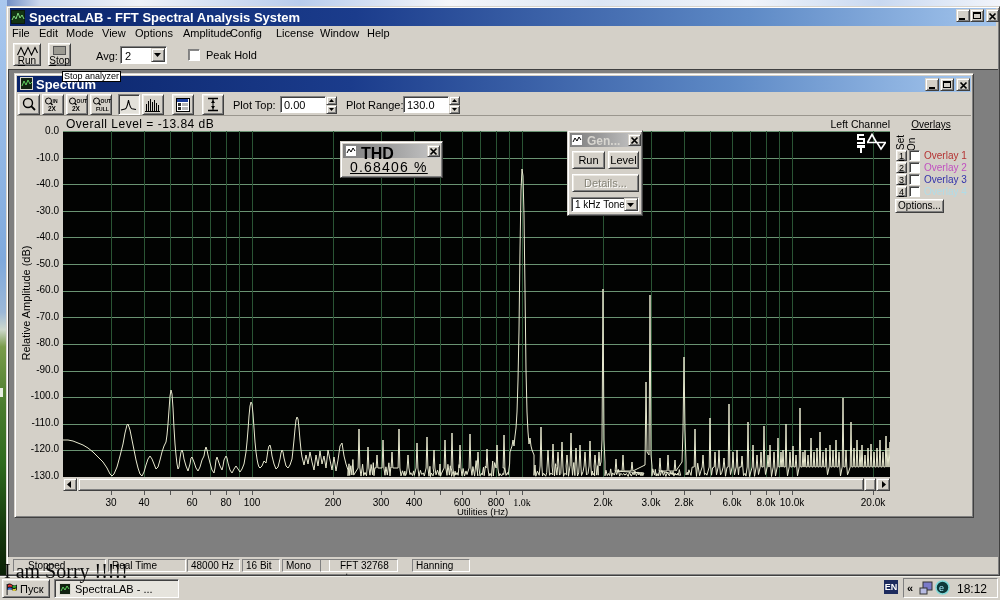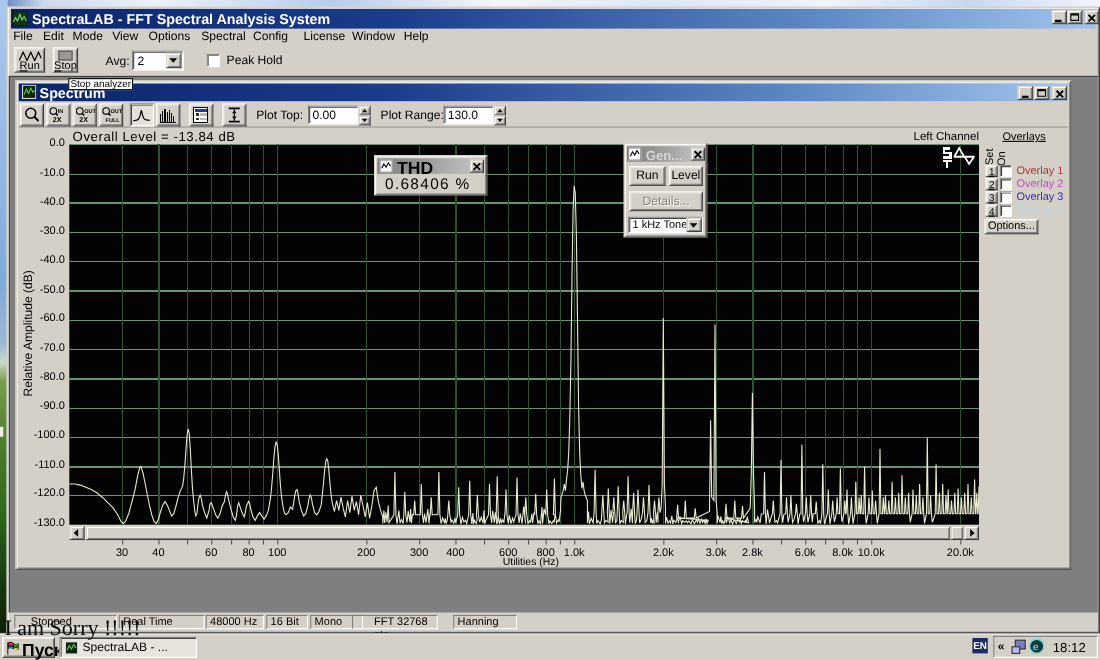--- a/index.html
+++ b/index.html
@@ -44,21 +44,21 @@
     <svg style="margin:2px auto 0;display:block;" width="9" height="9" viewBox="0 0 9 9">
       <path d="M1.5,1.5 L7.5,7.5 M7.5,1.5 L1.5,7.5" stroke="#000" stroke-width="1.7" fill="none"></path>
     </svg>
   </div>
 
 <div class="abs" style="left:12px;top:27px;">File</div>
 <div class="abs" style="left:39px;top:27px;">Edit</div>
 <div class="abs" style="left:66px;top:27px;">Mode</div>
 <div class="abs" style="left:102px;top:27px;">View</div>
 <div class="abs" style="left:135px;top:27px;">Options</div>
-<div class="abs" style="left:183px;top:27px;">Spectral</div>
+<div class="abs" style="left:183px;top:27px;">Amplitude</div>
 <div class="abs" style="left:230px;top:27px;">Config</div>
 <div class="abs" style="left:276px;top:27px;">License</div>
 <div class="abs" style="left:320px;top:27px;">Window</div>
 <div class="abs" style="left:367px;top:27px;">Help</div>
 
 <div class="abs btn" style="left:13px;top:43px;width:28px;height:23px;">
 <svg class="abs" style="left:3px;top:2px;" width="21" height="10" viewBox="0 0 21 10">
       <polyline points="0.5,9 4,1.5 7.5,9 11,1.5 14.5,9 18,1.5 20.5,7" fill="none" stroke="#000" stroke-width="1.1"></polyline>
     </svg>
 <div class="abs" style="left:0;top:11px;width:26px;text-align:center;font-size:10px;"><span style="text-decoration:underline">R</span>un</div>
@@ -292,21 +292,21 @@
 <div class="abs" style="left:91px;top:497px;width:40px;text-align:center;font-size:10px;">30</div>
 <div class="abs" style="left:124px;top:497px;width:40px;text-align:center;font-size:10px;">40</div>
 <div class="abs" style="left:172px;top:497px;width:40px;text-align:center;font-size:10px;">60</div>
 <div class="abs" style="left:206px;top:497px;width:40px;text-align:center;font-size:10px;">80</div>
 <div class="abs" style="left:232px;top:497px;width:40px;text-align:center;font-size:10px;">100</div>
 <div class="abs" style="left:313px;top:497px;width:40px;text-align:center;font-size:10px;">200</div>
 <div class="abs" style="left:361px;top:497px;width:40px;text-align:center;font-size:10px;">300</div>
 <div class="abs" style="left:394px;top:497px;width:40px;text-align:center;font-size:10px;">400</div>
 <div class="abs" style="left:442px;top:497px;width:40px;text-align:center;font-size:10px;">600</div>
 <div class="abs" style="left:476px;top:497px;width:40px;text-align:center;font-size:10px;">800</div>
-<div class="abs" style="left:502px;top:497px;width:40px;text-align:center;font-size:10px;">1.0k</div>
+<div class="abs" style="left:502px;top:497px;width:40px;text-align:center;font-size:10px;font-family:Liberation Serif, serif;">1.0k</div>
 <div class="abs" style="left:583px;top:497px;width:40px;text-align:center;font-size:10px;">2.0k</div>
 <div class="abs" style="left:631px;top:497px;width:40px;text-align:center;font-size:10px;">3.0k</div>
 <div class="abs" style="left:664px;top:497px;width:40px;text-align:center;font-size:10px;">2.8k</div>
 <div class="abs" style="left:712px;top:497px;width:40px;text-align:center;font-size:10px;">6.0k</div>
 <div class="abs" style="left:746px;top:497px;width:40px;text-align:center;font-size:10px;">8.0k</div>
 <div class="abs" style="left:772px;top:497px;width:40px;text-align:center;font-size:10px;">10.0k</div>
 <div class="abs" style="left:853px;top:497px;width:40px;text-align:center;font-size:10px;">20.0k</div>
 <div class="abs" style="left:111px;top:491px;width:1px;height:4px;background:#555;"></div>
 <div class="abs" style="left:144px;top:491px;width:1px;height:4px;background:#555;"></div>
 <div class="abs" style="left:170px;top:491px;width:1px;height:4px;background:#555;"></div>
@@ -359,21 +359,21 @@
 <svg width="10" height="10">
       <polyline points="1,7 3,3 5,6 7,2 9,5" stroke="#000" stroke-width="1" fill="none"></polyline>
     </svg>
 </div>
 <div class="abs" style="left:361px;top:145px;color:#000000;font-weight:bold;font-size:16px;">THD</div>
 <div class="abs btnf" style="left:427px;top:145px;width:13px;height:12px;">
     <svg style="margin:1px auto 0;display:block;" width="9" height="9" viewBox="0 0 9 9">
       <path d="M1.5,1.5 L7.5,7.5 M7.5,1.5 L1.5,7.5" stroke="#000" stroke-width="1.7" fill="none"></path>
     </svg>
   </div>
-<div class="abs" style="left:350px;top:159px;font-size:14px;letter-spacing:1.2px;">0.68406 %</div>
+<div class="abs" style="left:350px;top:159px;font-size:14px;letter-spacing:1.2px;text-decoration:underline;">0.68406 %</div>
 
 <div class="abs winb" style="left:567px;top:130px;width:76px;height:86px;"></div>
 <div class="abs tb-inactive" style="left:570px;top:133px;width:70px;height:14px;"></div>
 <div class="abs" style="left:571px;top:134px;width:12px;height:12px;background:#fff;border:1px solid #888;">
 <svg width="10" height="10">
       <polyline points="1,7 3,3 5,6 7,2 9,5" stroke="#000" stroke-width="1" fill="none"></polyline>
     </svg>
 </div>
 <div class="abs" style="left:587px;top:134px;color:#d8d6d0;font-weight:bold;font-size:12px;">Gen...</div>
 <div class="abs btnf" style="left:628px;top:134px;width:13px;height:12px;">
@@ -408,21 +408,21 @@
 <div class="abs" style="left:0;top:576px;width:1000px;height:24px;background:#d4d0c8;border-top:1px solid #efefea;box-shadow:0 -1px 0 #404040;"></div>
 <div class="abs btn" style="left:2px;top:579px;width:48px;height:19px;">
 <svg class="abs" style="left:2px;top:2px;" width="14" height="14" viewBox="0 0 14 14">
       <path d="M2,2.5 q2.5,-2 5,0 q2.5,2 5,0 l0,5.5 q-2.5,2 -5,0 q-2.5,-2 -5,0 z" fill="#111"></path>
       <path d="M2.8,3.1 q2,-1.4 4,0 l0,2 q-2,-1.4 -4,0 z" fill="#e33"></path>
       <path d="M7.6,3.4 q2,1.2 3.6,-0.1 l0,2 q-1.6,1.3 -3.6,0.1 z" fill="#3a3"></path>
       <path d="M2.8,6.1 q2,-1.4 4,0 l0,2 q-2,-1.4 -4,0 z" fill="#36c"></path>
       <path d="M7.6,6.4 q2,1.2 3.6,-0.1 l0,2 q-1.6,1.3 -3.6,0.1 z" fill="#dc3"></path>
       <rect x="1.6" y="2" width="1" height="11" fill="#222"></rect>
     </svg>
-<div class="abs" style="left:17px;top:3px;font-weight:bold;font-size:16px;">Пуск</div>
+<div class="abs" style="left:17px;top:3px;font-weight:normal;font-size:11px;">Пуск</div>
 </div>
 <div class="abs" style="left:54px;top:579px;width:125px;height:19px;background:#e6e4dd;border:1px solid;border-color:#808080 #fff #fff #808080;box-shadow:inset 1px 1px 0 #404040;">
 <svg class="abs" style="left:4px;top:3px;" width="12" height="12">
       <rect width="12" height="12" fill="#d8d8d0"></rect>
       <rect x="1" y="1" width="10" height="10" fill="#112211"></rect>
       <polyline points="2,8 4,4 6,7 8,3 10,6" stroke="#5fcf5f" stroke-width="1" fill="none"></polyline>
     </svg>
 <div class="abs" style="left:20px;top:3px;font-size:11px;">SpectraLAB - ...</div>
 </div>
 <div class="abs" style="left:884px;top:580px;width:14px;height:14px;background:#1d2b5e;color:#fff;font-size:9px;font-weight:bold;text-align:center;line-height:14px;">EN</div>

